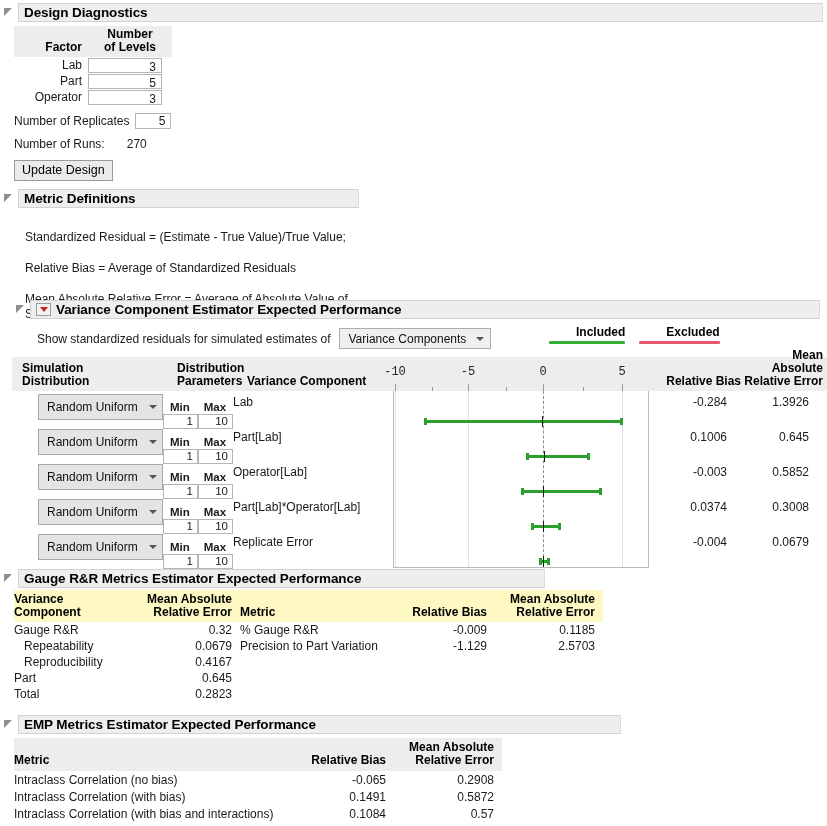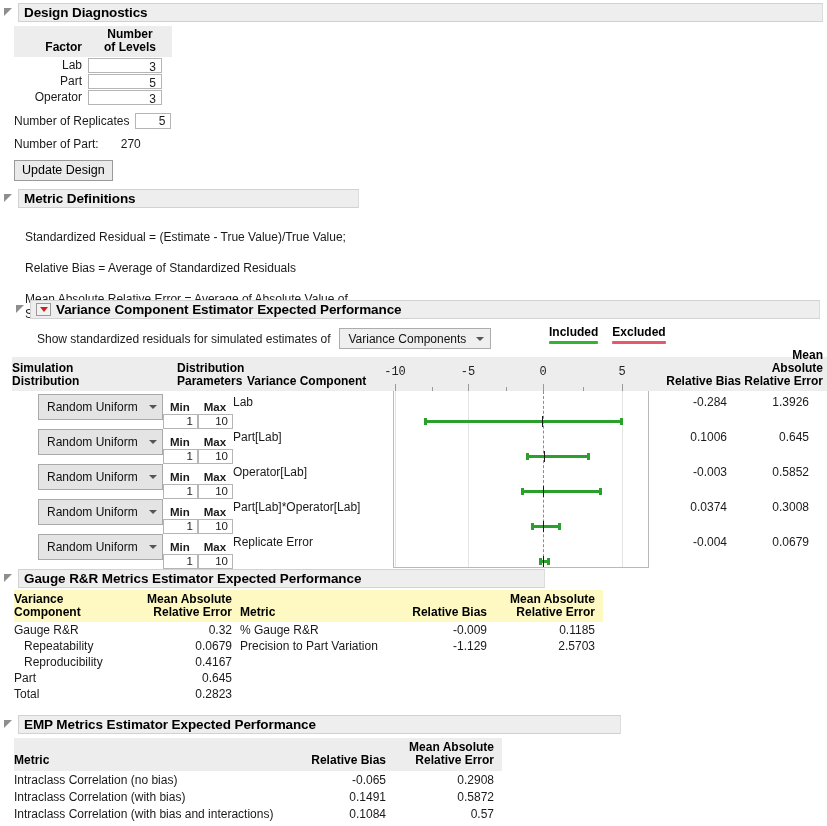--- a/index.html
+++ b/index.html
@@ -191,20 +191,21 @@
     left: 512px;
     top: -3px;
     display: flex;
     gap: 14px;
   }
   .legend-item { text-align: center; }
   .legend-item .lg-label {
     font-weight: bold;
     font-size: 12px;
     color: #000;
+    margin-left: 27px;
   }
   .legend-item .lg-bar {
     height: 3px;
     margin-top: 2px;
     border-radius: 1px;
   }
 
   
   .vtable {
     position: relative;
@@ -214,21 +215,21 @@
   .vhead {
     display: flex;
     background: #ededed;
     height: 34px;
     align-items: flex-end;
     font-weight: bold;
     font-size: 12px;
     color: #000;
   }
   .vhead .cell { line-height: 13px; padding-bottom: 3px; }
-  .c-sim   { width: 165px; box-sizing: border-box; }
+  .c-sim   { width: 165px; padding-left: 10px; box-sizing: border-box; }
   .c-parm  { width: 70px; }
   .c-vc    { width: 146px; }
   .c-plot  { width: 256px; }
   .c-rb    { width: 92px; text-align: right; }
   .c-mare  { width: 88px; text-align: right; padding-right: 6px; box-sizing: border-box; }
 
   .vrow {
     display: flex;
     height: 35px;
     align-items: flex-start;
@@ -440,21 +441,21 @@
     </tr>
   </tbody>
     </table>
 
   <div class="kv-row">
     <span>Number of Replicates</span>
     <span class="repl-box">5</span>
   </div>
 
   <div class="kv-row">
-    <span>Number of Part:</span>
+    <span>Number of Runs:</span>
     <span class="runs-val">270</span>
   </div>
 
   <div class="btn">Update Design</div>
 </div>
 
 <div id="metric-definitions">
   <div class="sec-header">
     <span class="disclosure"></span>
     <span class="sec-title-bar wide2">Metric Definitions</span>

